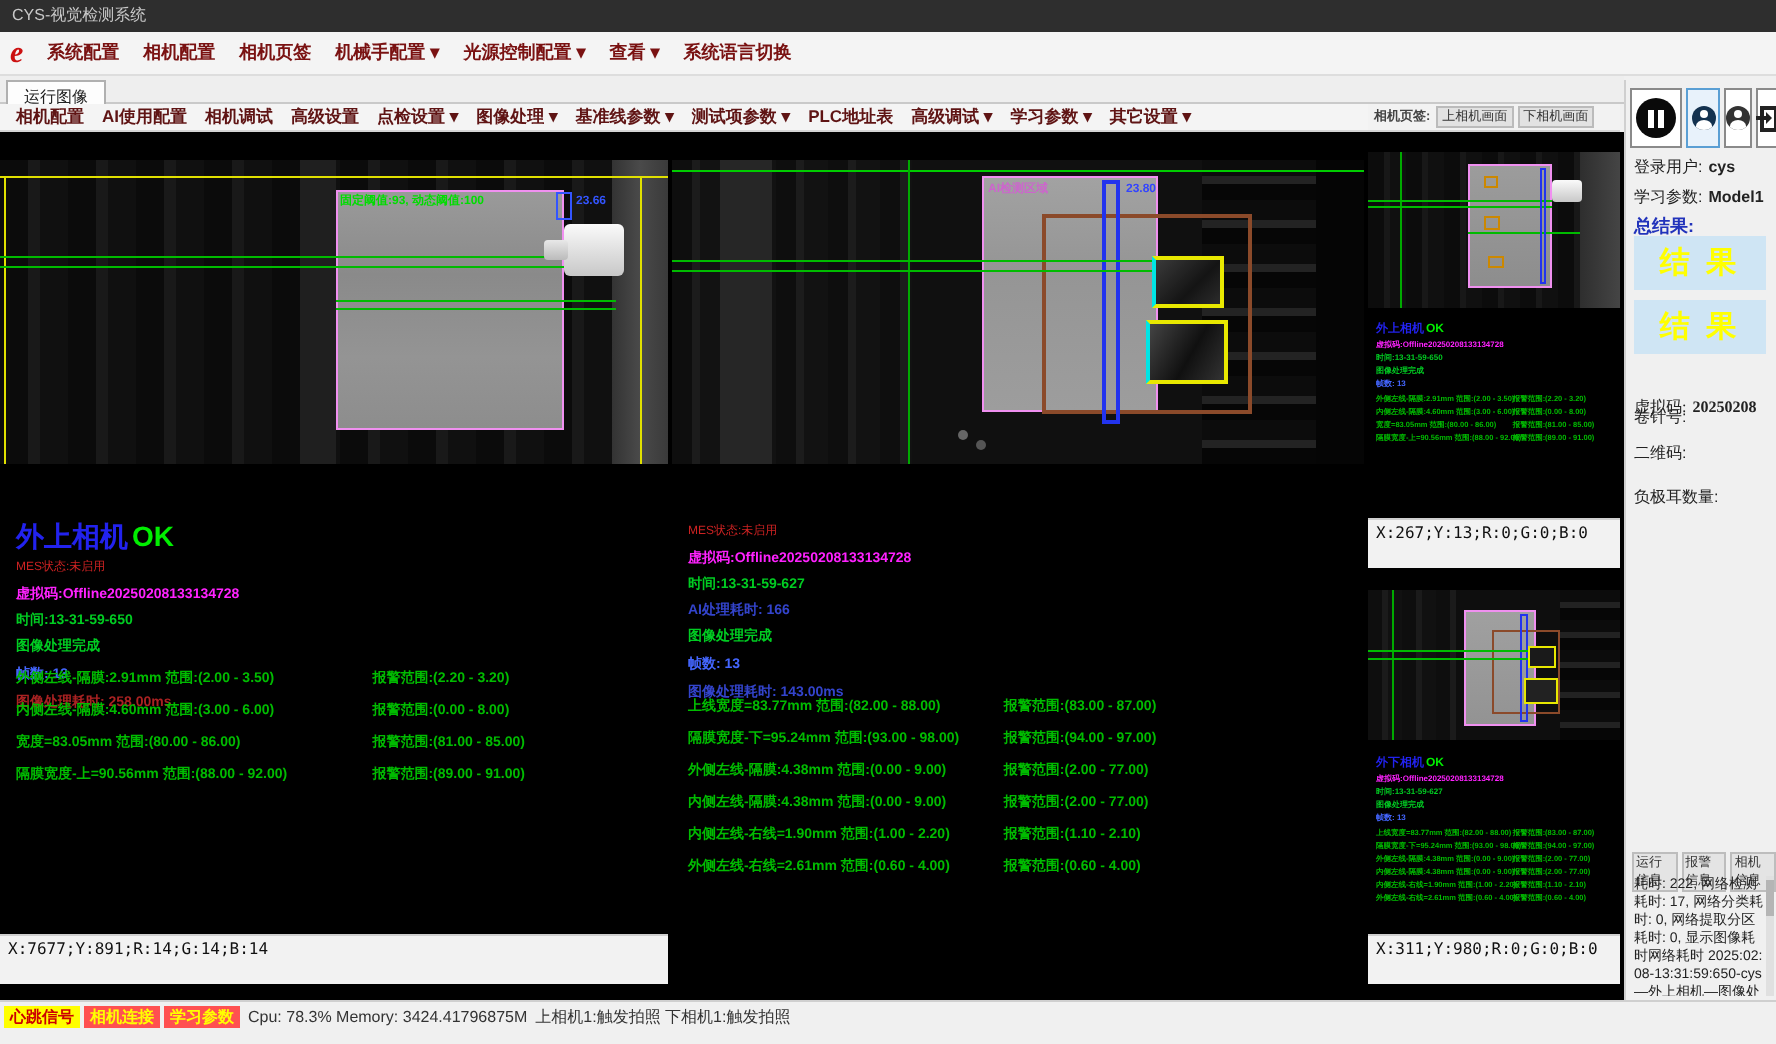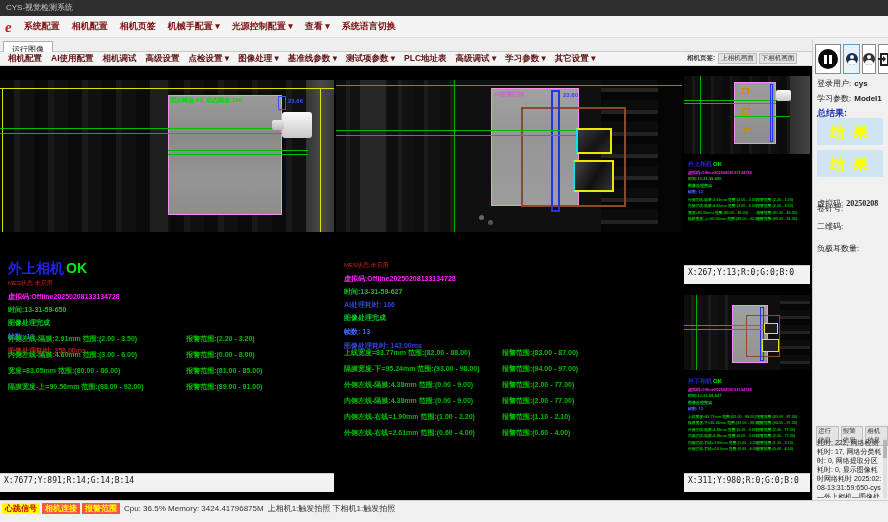--- a/index.html
+++ b/index.html
@@ -28,21 +28,21 @@
   .camtabs .lab { font-size:6.5px; color:#444; font-weight:bold; }
   .camtabs .list { display:flex; gap:2px; }
   .camtabs .list span { font-size:6.5px; color:#333; background:#e2e2e2; border:1px solid #bbb; padding:0 2px; }
   
   .main { position:absolute; left:0; top:66px; width:812px; height:434px; background:#000; }
   .panel { position:absolute; background:#000; }
   .p-left { left:0; top:0; width:334px; height:426px; }
   .p-mid  { left:336px; top:0; width:346px; height:426px; }
   .p-st   { left:684px; top:0; width:126px; height:218px; }
   .p-sb   { left:684px; top:221px; width:126px; height:205px; }
-  .coordbar { position:absolute; left:0; right:0; bottom:0; height:19px; background:#f2f2f2;
+  .coordbar { position:absolute; left:0; right:0; bottom:0; height:25px; background:#f2f2f2;
     border-top:1px solid #cfcfcf; font-family:"DejaVu Sans Mono", monospace; font-size:8px; color:#111; padding:2px 0 12px 4px; }
   .pimg { position:absolute; overflow:hidden; }
   .ov { position:absolute; }
   
   .ptext { position:absolute; left:8px; top:194px; right:2px; }
   .ptitle { font-size:14px; font-weight:bold; color:#2222ee; }
   .ptitle .ok { color:#00ee00; margin-left:2px; }
   .pmes { font-size:6px; color:#cc2222; margin-top:1px; }
   .pbar { font-size:7px; font-weight:bold; color:#ff22ff; margin-top:4px; }
   .ptime,.pdone { font-size:7px; font-weight:bold; color:#00cc22; margin-top:3px; }
@@ -416,19 +416,19 @@
     <div class="infotext">耗时: 222, 网络检测耗时: 17, 网络分类耗时: 0, 网络提取分区耗时: 0, 显示图像耗时网络耗时 2025:02:08-13:31:59:650-cys—外上相机—图像处理耗时: 258.00ms</div>
     <div class="iscroll">
         <div class="thumb"></div>
       </div>
   </div>
 
   <div class="statusbar">
     <div class="badges">
         <span class="badge" style="background: rgb(255, 255, 0); color: rgb(204, 0, 0);">心跳信号</span>
         <span class="badge" style="background: rgb(255, 80, 80); color: rgb(255, 255, 0);">相机连接</span>
-        <span class="badge" style="background: rgb(255, 80, 80); color: rgb(255, 255, 0);">报警范围</span>
-      </div>
-    <span class="sbtext">Cpu: 36.5% Memory: 3424.41796875M</span>
+        <span class="badge" style="background: rgb(255, 80, 80); color: rgb(255, 255, 0);">学习参数</span>
+      </div>
+    <span class="sbtext">Cpu: 78.3% Memory: 3424.41796875M</span>
     <span class="sbtext">上相机1:触发拍照   下相机1:触发拍照</span>
   </div>
 
 </div>
 
 </body></html>

